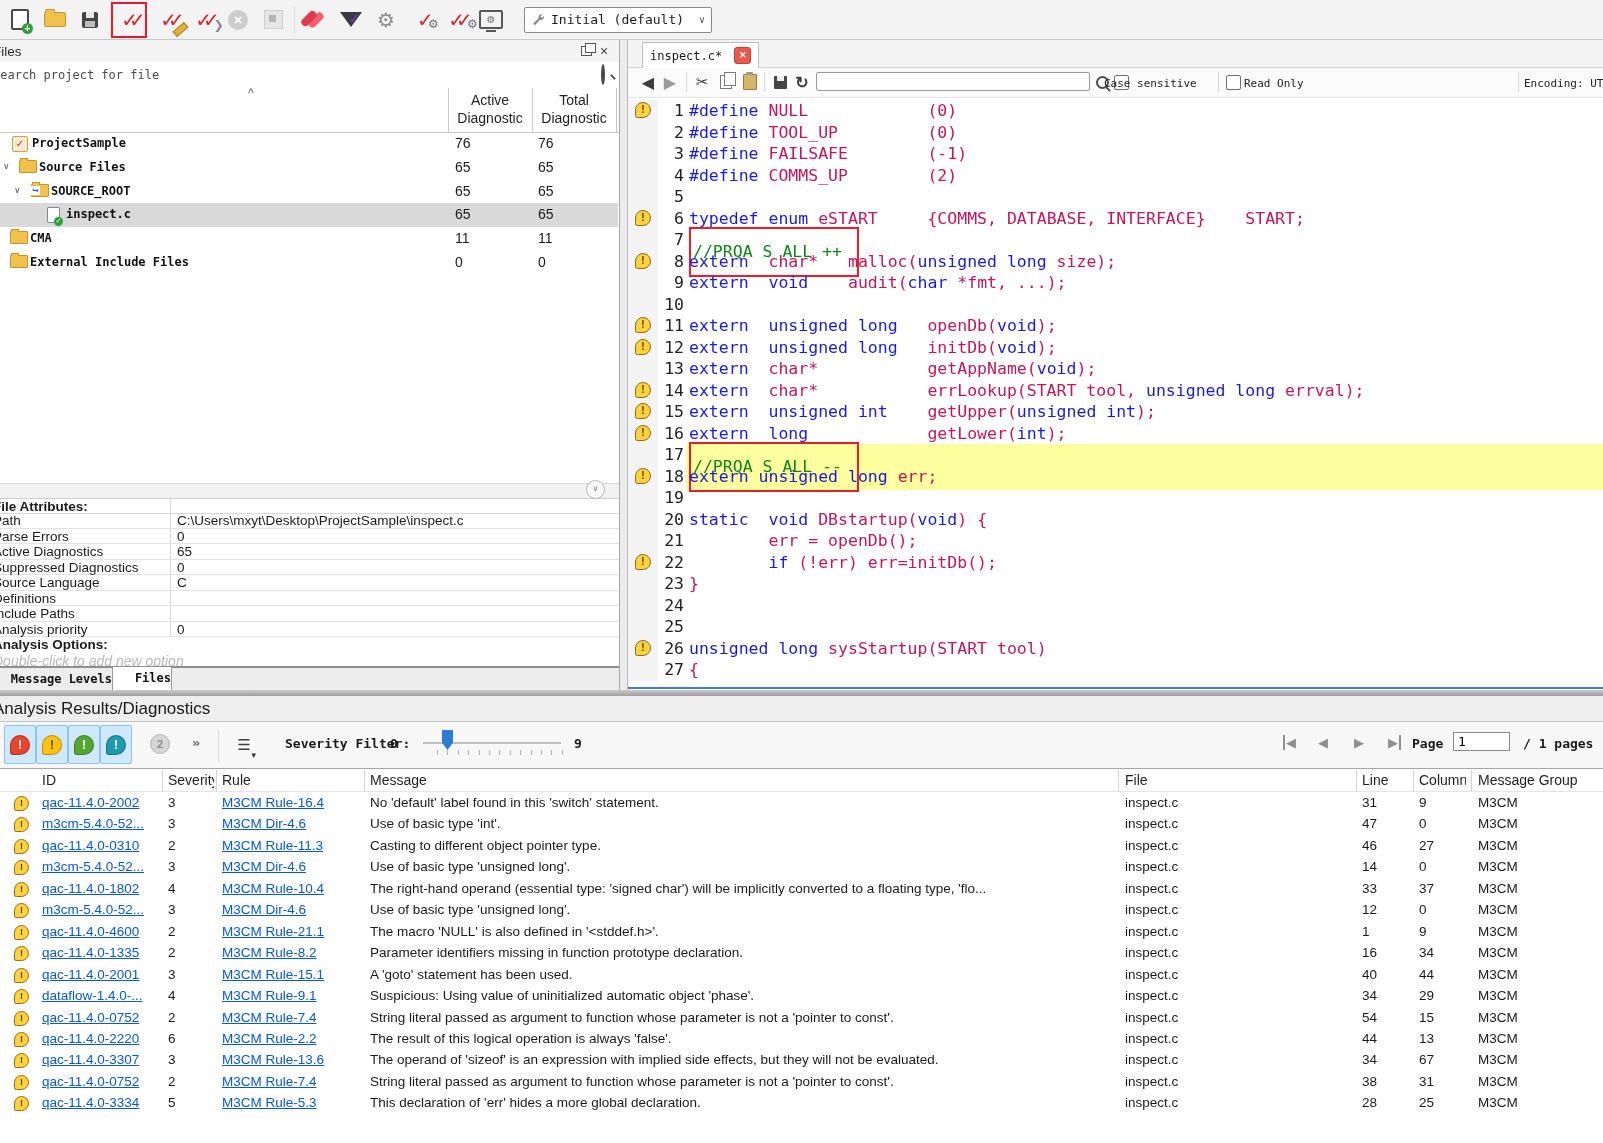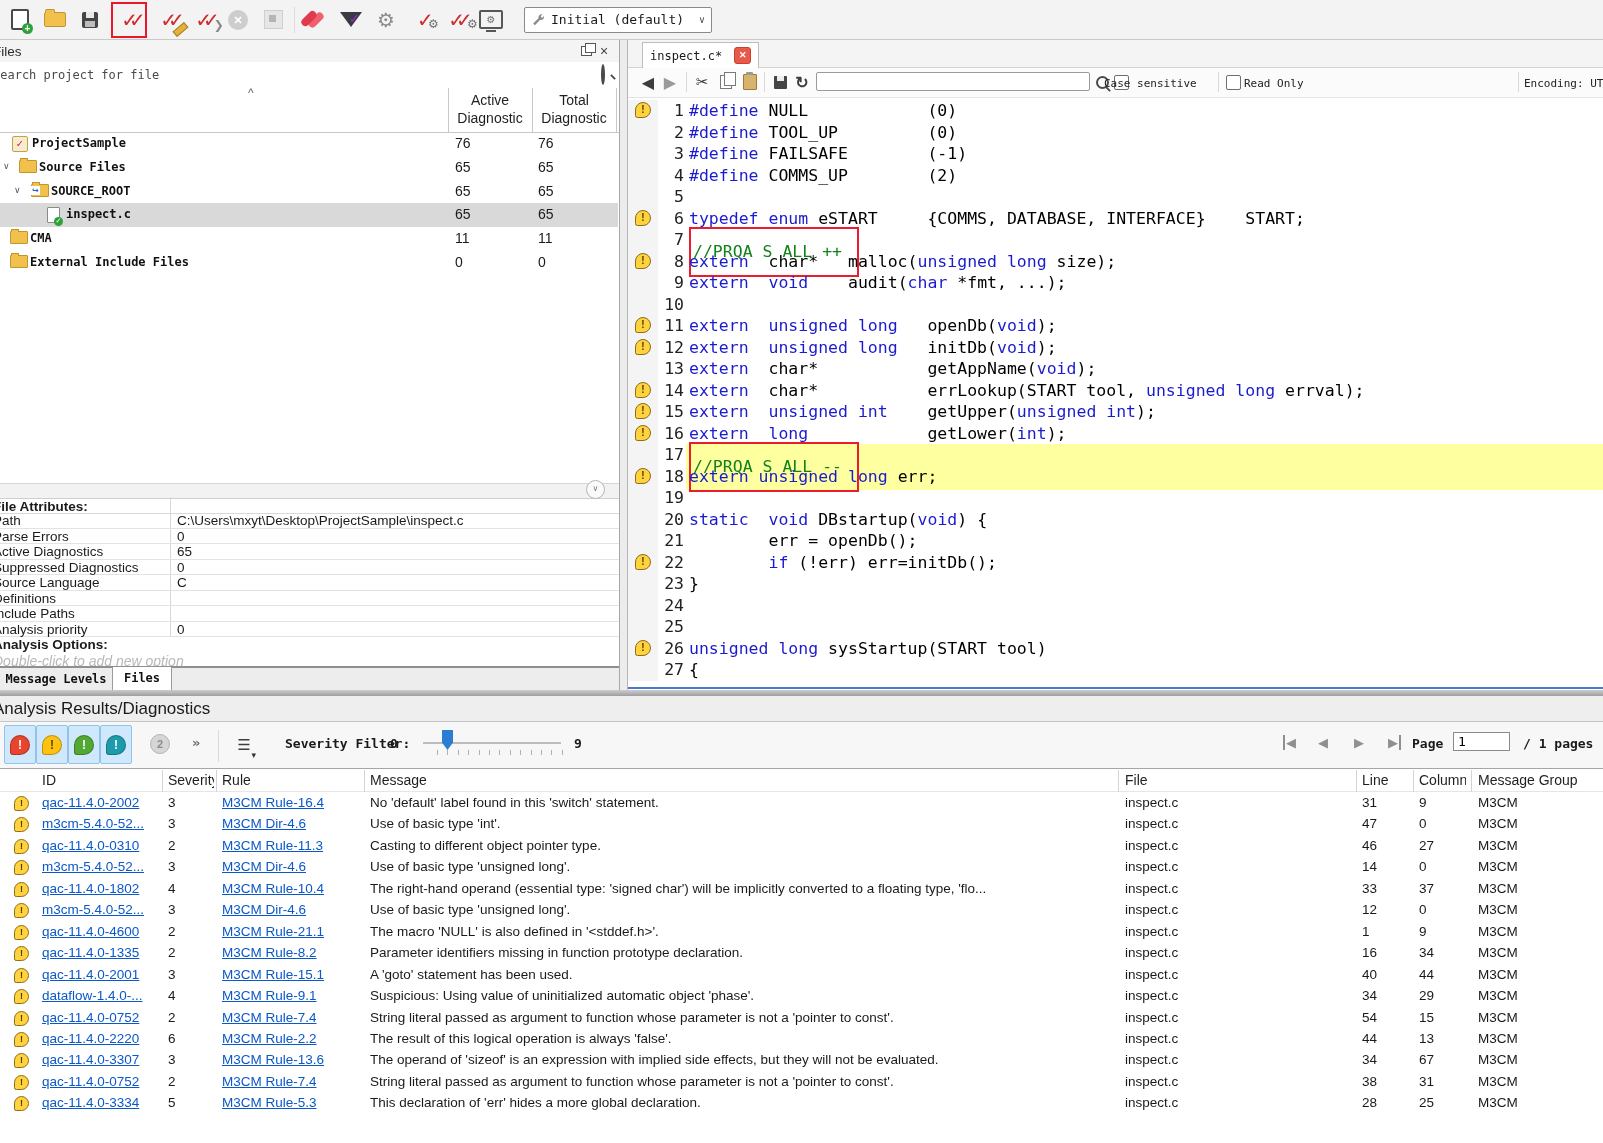--- a/index.html
+++ b/index.html
@@ -72,21 +72,21 @@
   .fp-attrs{position:absolute;left:0;top:457px;width:100%;height:140px;border-bottom:1px solid #c8c8c8;box-sizing:border-box}
   .attr-vline{position:absolute;left:170px;top:0;width:1px;height:140px;background:#d8d8d8}
   .attr-hdr{position:absolute;left:0;top:0;width:100%;height:16px;border-bottom:1px solid #d8d8d8}
   .attr-hdr .t{margin-left:-7px;font-weight:bold;font-size:13.5px}
   .attr-row{position:absolute;left:0;width:100%;height:15.5px;border-bottom:1px solid #e3e3e3;box-sizing:border-box}
   .attr-row .al{position:absolute;left:-7px;top:0;width:175px;font-size:13.5px;white-space:nowrap;overflow:hidden}
   .attr-row .av{position:absolute;left:177px;top:0;font-size:13.5px;white-space:nowrap}
   .fp-opt-title{position:absolute;left:-7px;top:597px;font-weight:bold;font-size:13.5px}
   .fp-opt-hint{position:absolute;left:-7px;top:613px;font-style:italic;font-size:14px;color:#b8b8b8}
   .fp-tabs{position:absolute;left:0;top:626px;width:100%;height:24px;background:#ededed;border-top:2px solid #8f8f8f;box-sizing:border-box}
-  .fp-tab{position:absolute;top:0;height:22px;font:bold 12px "DejaVu Sans Mono",monospace;text-align:center;line-height:22px;color:#111}
+  .fp-tab{position:absolute;top:0;height:22px;font:bold 12px "DejaVu Sans Mono",monospace;text-align:right;line-height:22px;color:#111}
   .fp-tab.active{background:#fff;border:1px solid #9a9a9a;border-top:none;top:-1px;height:23px}
 
   
   #v-splitter{position:absolute;left:620px;top:40px;width:8px;height:650px;background:#ececec;border-right:1px solid #b5b5b5;box-sizing:border-box}
 
   
   #editor{position:absolute;left:628px;top:40px;width:975px;height:650px;background:#fff}
   .ed-tabs{position:absolute;left:0;top:0;width:100%;height:28px;background:#f4f4f4;border-bottom:1px solid #d2d2d2;box-sizing:border-box}
   .ed-tab{position:absolute;left:14px;top:2px;height:25px;background:#fff;border:1px solid #bdbdbd;border-bottom:none;
      display:flex;align-items:center;gap:12px;padding:0 7px;font:12px "DejaVu Sans Mono",monospace}
@@ -103,21 +103,21 @@
   #ed-search{position:absolute;left:188px;top:4px;width:274px;height:19px;border:1px solid #9a9a9a;border-radius:2px;font:12px "DejaVu Sans Mono",monospace;padding:0 4px;box-sizing:border-box}
   .cbx{position:absolute;top:7px;width:13px;height:13px;background:#fff;border:1px solid #6e6e6e;border-radius:2px}
   .cblabel{position:absolute;top:9px;font:11px "DejaVu Sans Mono",monospace;color:#222}
   .enc{position:absolute;top:9px;font:11px "DejaVu Sans Mono",monospace;color:#222;white-space:nowrap}
   #code{position:absolute;left:0;top:60px;width:100%;height:588px}
   .code-row{position:absolute;left:0;width:100%;height:21.5px;font:16.5px/21.5px "DejaVu Sans Mono",monospace;white-space:pre}
   .gcell{position:absolute;left:0;top:0;width:30px;height:21.5px;background:#f4f4f4}
   .ncell{position:absolute;left:30px;top:0;width:26px;text-align:right;color:#222}
   .ccell{position:absolute;left:58px;top:0;right:0;padding-left:3px}
   .ccell.hl{background:#feff9e}
-  .sk{color:#1b1bce}.sc{color:#13821a}.sp{color:#000000}
+  .sk{color:#1b1bce}.sc{color:#13821a}.sp{color:#be185d}
   .sku{color:#1b1bce;text-underline-offset:3px}
   .redbox{display:inline-block;border:2px solid #ea1c2d;margin:-2px 0;padding:12px 2px;min-width:170px;box-sizing:border-box}
   .bub{position:relative;display:inline-block;width:14px;height:14px;background:#ffd23e;border:1px solid #8a6d1a;border-radius:50% 50% 50% 15%}
   .bub::after{content:"!";position:absolute;left:0;top:0;width:100%;text-align:center;font:bold 10px/14px "Liberation Sans",sans-serif;color:#4a3a00}
   .gcell .bub{margin:2px 0 0 7px}
   .bub.w2::before{content:"";position:absolute;left:4px;top:3px;width:13px;height:12px;background:#b9b9b9;border-radius:50%;z-index:-1}
   #ed-bottomline{position:absolute;left:0;bottom:1px;width:100%;height:2px;background:#4a77d4}
 
   
   #h-splitter{position:absolute;left:0;top:690px;width:1603px;height:6px;background:linear-gradient(#cdcdcd,#9e9e9e)}

